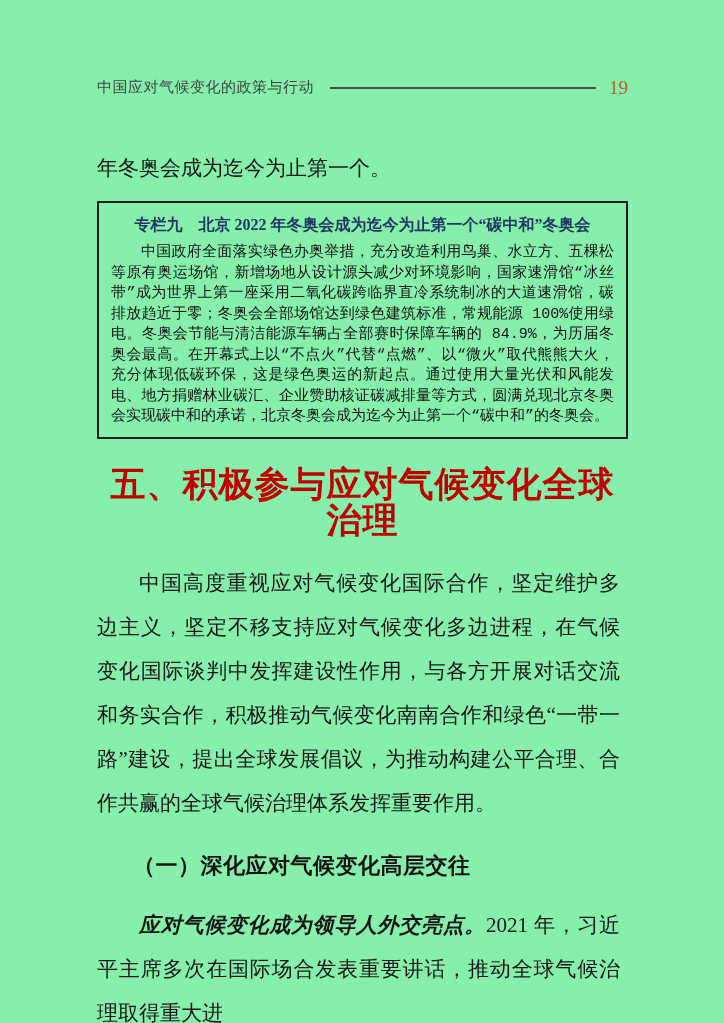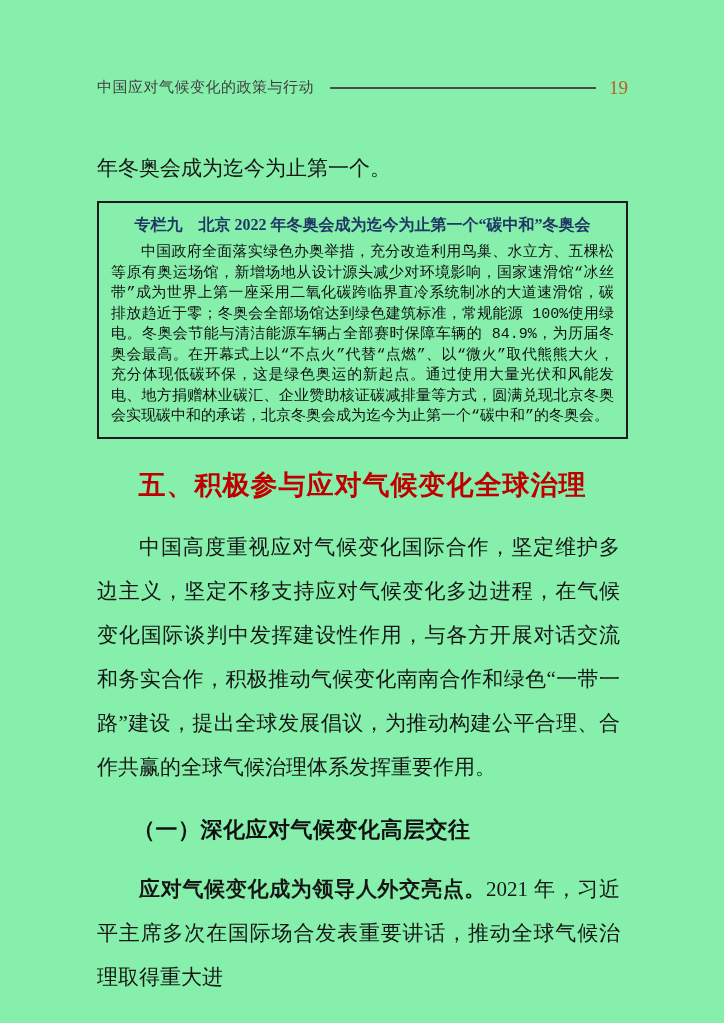--- a/index.html
+++ b/index.html
@@ -63,21 +63,21 @@
     line-height: 20.5px;
     text-align: justify;
     text-indent: 2em;
     color: #111111;
     font-family: Liberation Mono, monospace;
   }
 
   
   .section-heading {
     margin: 28px 0 0 0;
-    font-size: 27px;
+    font-size: 35px;
     font-weight: 700;
     text-align: center;
     letter-spacing: 1px;
     color: var(--section-heading, #C00000);
     line-height: 36px;
   }
 
   
   .body-para {
     margin: 22px 8px 0 0;
@@ -96,20 +96,21 @@
     font-family: Liberation Sans, sans-serif;
     color: #111111;
     letter-spacing: 0.5px;
     line-height: 30px;
   }
 
   .para2 { margin-top: 22px; }
   .lead {
     font-weight: 700;
     font-family: "Liberation Sans", "DejaVu Sans", sans-serif;
+    font-style: italic;
   }
 </style>
 </head>
 <body>
 
 <div class="page">
 
   <div class="page-header">
     <span class="doc-title">中国应对气候变化的政策与行动</span>
     <span class="header-rule"></span>

